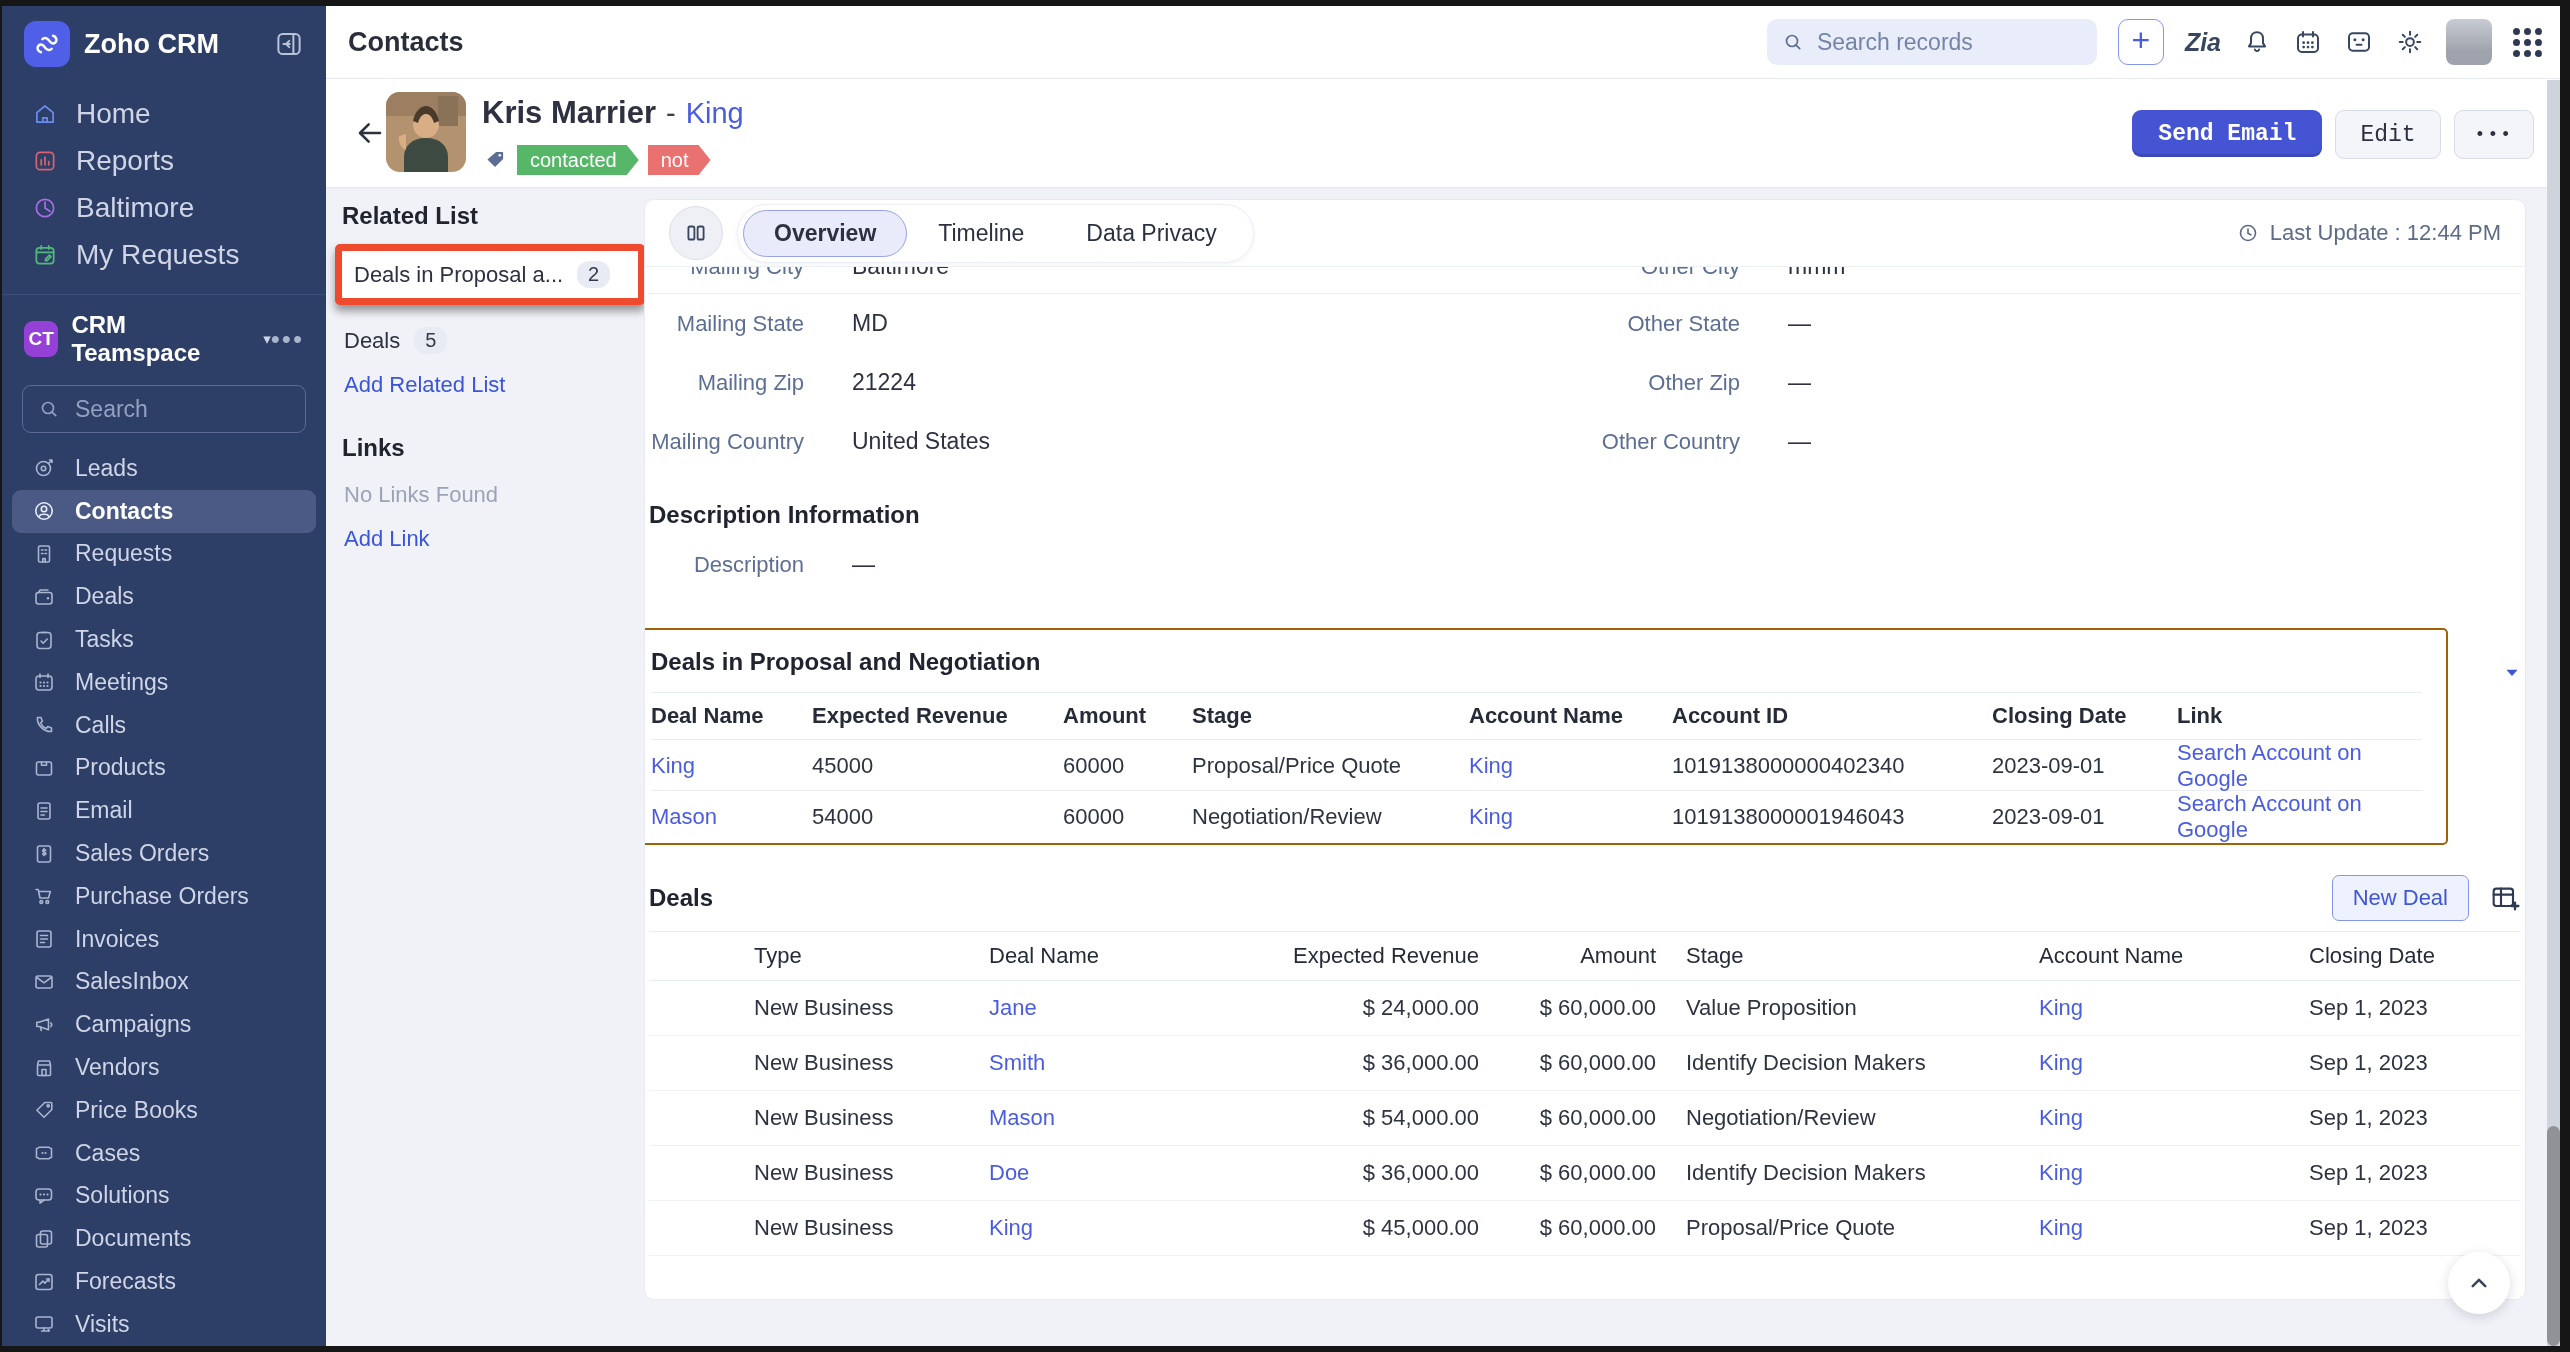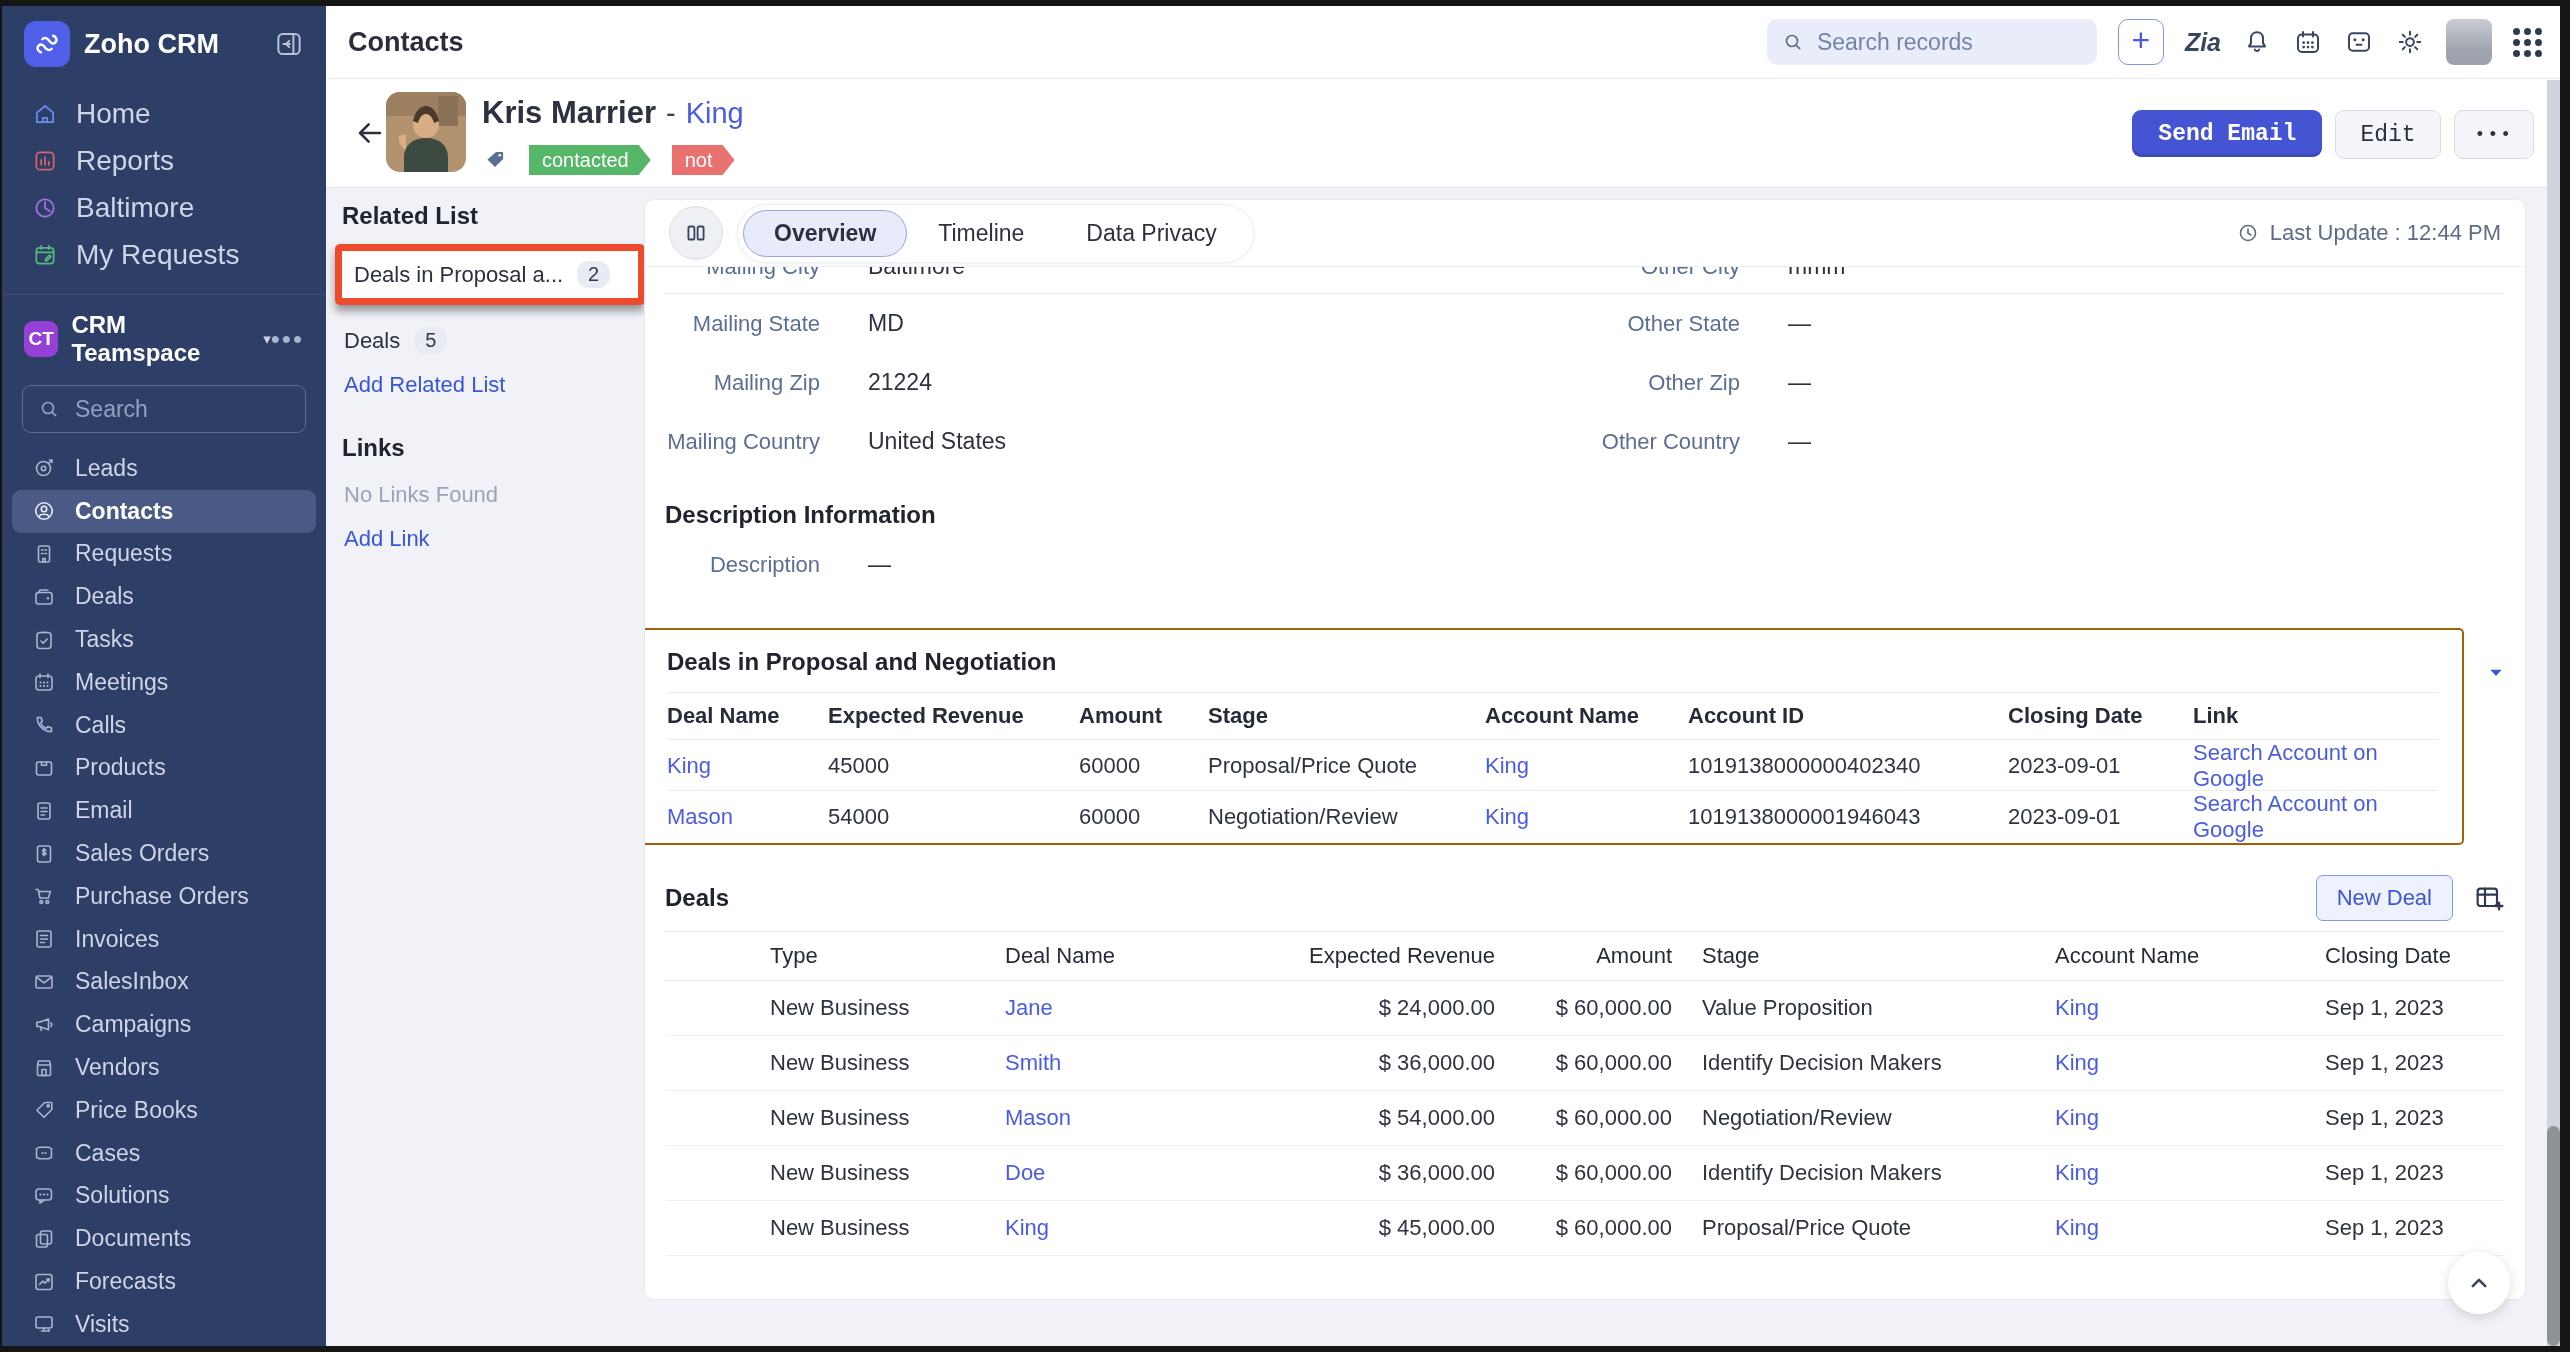--- a/index.html
+++ b/index.html
@@ -53,21 +53,21 @@
   
   .contact-band{position:absolute;left:324px;top:73px;right:0;height:108px;background:#fff;border-bottom:1px solid #e3e7ee;}
   .back-btn{position:absolute;left:28px;top:38px;width:32px;height:32px;color:#2c3140;cursor:pointer;}
   .c-avatar{position:absolute;left:60px;top:13px;width:80px;height:80px;border-radius:14px;overflow:hidden;}
   .c-name-row{position:absolute;left:156px;top:16px;display:flex;align-items:baseline;gap:10px;}
   .c-name{font-size:31px;font-weight:700;color:#2e3240;}
   .c-dash{font-size:29px;color:#3a3f4e;}
   .c-account{font-size:29px;color:#4a5ce0;cursor:pointer;}
   .c-tags{position:absolute;left:156px;top:66px;display:flex;align-items:center;gap:9px;}
   .tag-ic{width:26px;height:26px;}
-  .chip{height:30px;display:flex;align-items:center;color:#fff;font-size:20px;padding:0 22px 0 13px;clip-path:polygon(0 0,calc(100% - 12px) 0,100% 50%,calc(100% - 12px) 100%,0 100%);cursor:pointer;margin-left:12px;}
+  .chip{height:30px;display:flex;align-items:center;color:#fff;font-size:20px;padding:0 22px 0 13px;clip-path:polygon(0 0,calc(100% - 12px) 0,100% 50%,calc(100% - 12px) 100%,0 100%);cursor:pointer;}
   .band-actions{position:absolute;right:26px;top:31px;display:flex;gap:13px;}
   .btn{height:47px;border-radius:9px;font-size:23px;display:flex;align-items:center;justify-content:center;cursor:pointer;font-family:Liberation Mono, monospace;}
   .btn-primary{background:#4554d2;color:#fff;padding:0 26px;font-weight:600;box-shadow:inset 0 -3px 0 rgba(0,0,0,0.12);}
   .btn-plain{background:#f3f5f9;border:1px solid #d7dce6;color:#2c3140;padding:0 24px;}
   .btn-more{background:#f3f5f9;border:1px solid #d7dce6;color:#2c3140;padding:0 20px;letter-spacing:2px;font-size:18px;}
 
   
   .content{position:absolute;left:324px;top:182px;right:0;bottom:0;background:#f0f2f7;}
 
   
@@ -84,21 +84,21 @@
   
   .main-card{position:absolute;left:318px;top:11px;width:1882px;bottom:46px;background:#fff;border:1px solid #e7eaf1;border-radius:10px;box-sizing:border-box;}
   .tab-header{height:66px;border-bottom:1px solid #eceff4;display:flex;align-items:center;padding:0 24px;}
   .layout-btn{width:52px;height:52px;border-radius:50%;background:#eef0f6;border:1px solid #dadfe9;display:flex;align-items:center;justify-content:center;color:#39465f;cursor:pointer;}
   .layout-btn svg{width:26px;height:26px;}
   .tab-pills{margin-left:14px;background:#fff;border:1px solid #eceff5;box-shadow:0 1px 4px rgba(40,50,80,0.07);border-radius:999px;display:flex;padding:5px;}
   .tab{padding:9px 30px;font-size:23px;color:#2c3140;border-radius:999px;border:1.5px solid transparent;cursor:pointer;}
   .tab.active{background:#e9ebfb;border-color:#97a2ea;font-weight:700;}
   .last-update{margin-left:auto;display:flex;align-items:center;gap:10px;color:#5e6b85;font-size:22px;}
   .last-update .ic{width:24px;height:24px;}
-  .card-body{position:absolute;top:67px;left:0;right:0;bottom:0;padding:0 20px;overflow:hidden;}
+  .card-body{position:absolute;top:67px;left:0;right:0;bottom:0;padding:0 4px;overflow:hidden;}
 
   
   .clip-row{height:26px;overflow:hidden;border-bottom:1px solid #e9ecf2;}
   .clip-inner{height:56px;transform:translateY(-30px);display:flex;align-items:center;}
   .field-row{display:flex;align-items:center;height:59px;}
   .fhalf{width:50%;display:flex;align-items:center;}
   .flbl{width:155px;text-align:right;font-size:22px;color:#5d6e93;flex:0 0 auto;}
   .fval{margin-left:48px;font-size:23px;color:#2d3140;}
   .desc-heading{font-size:24px;font-weight:700;color:#20242f;margin:30px 0 6px 0;}
 

